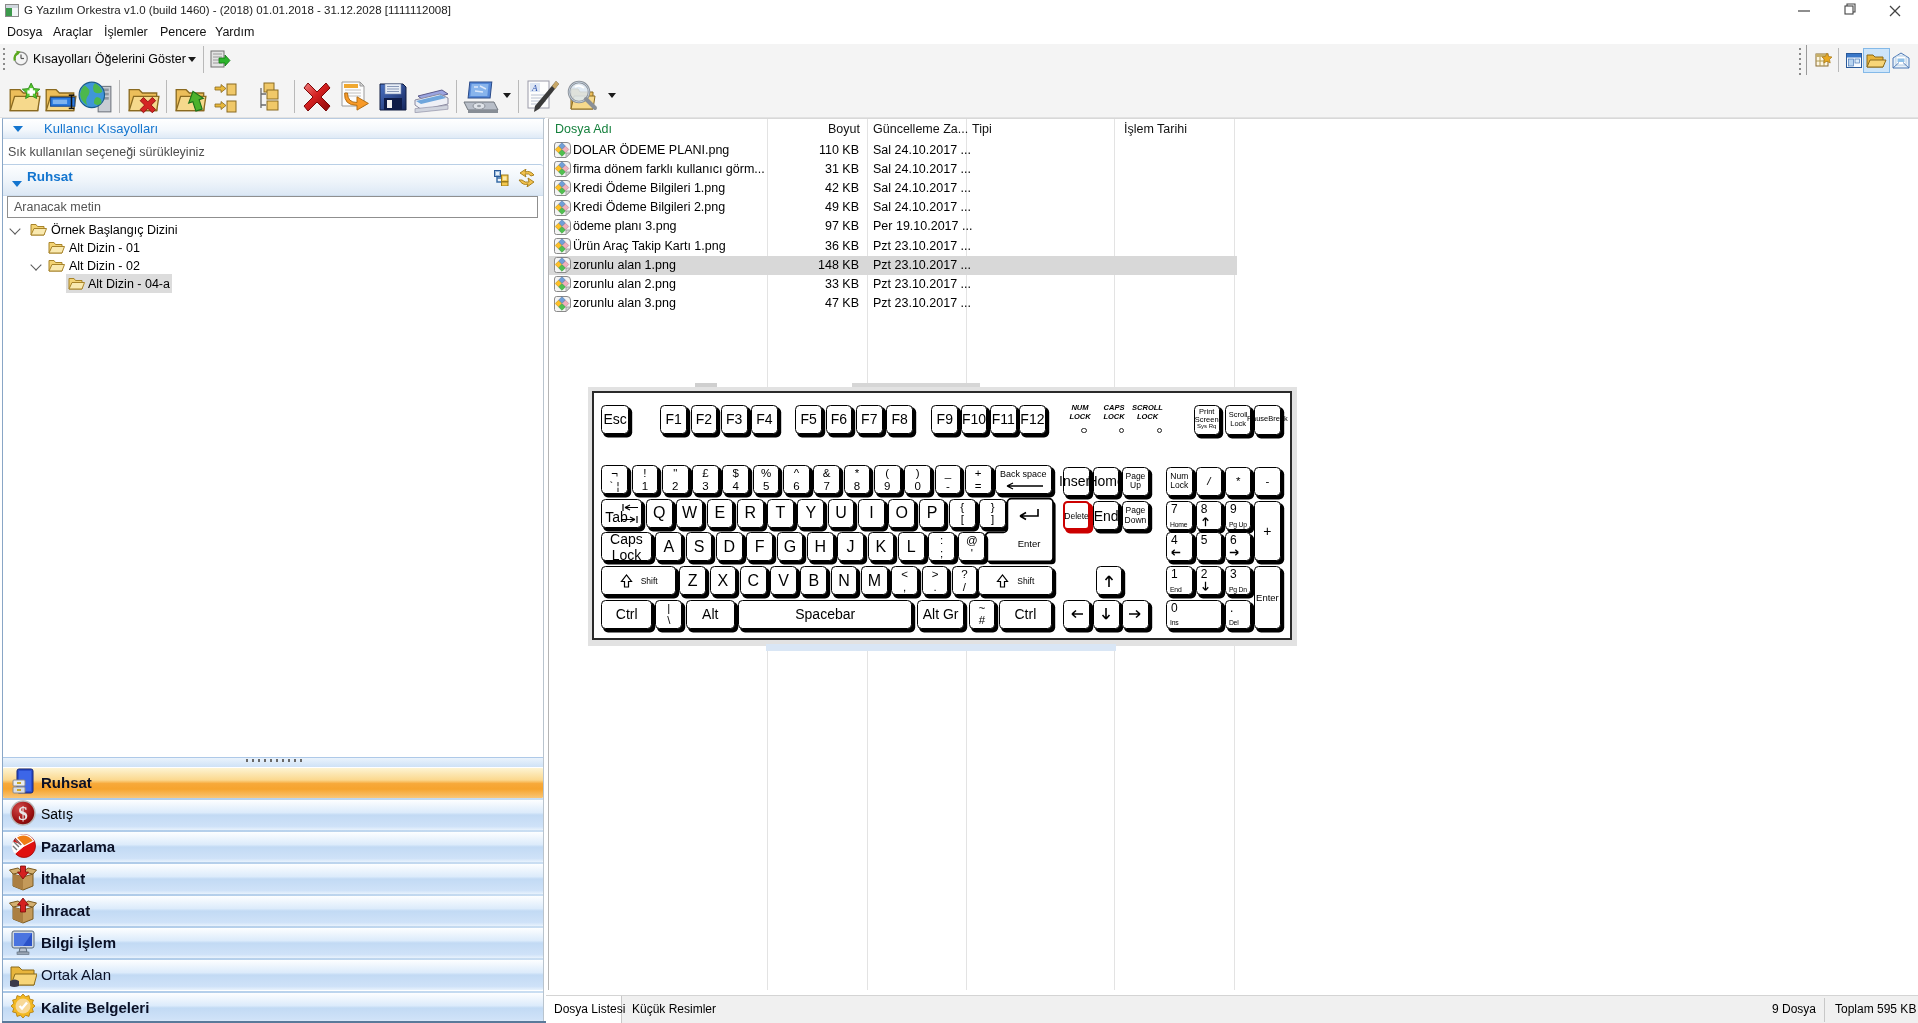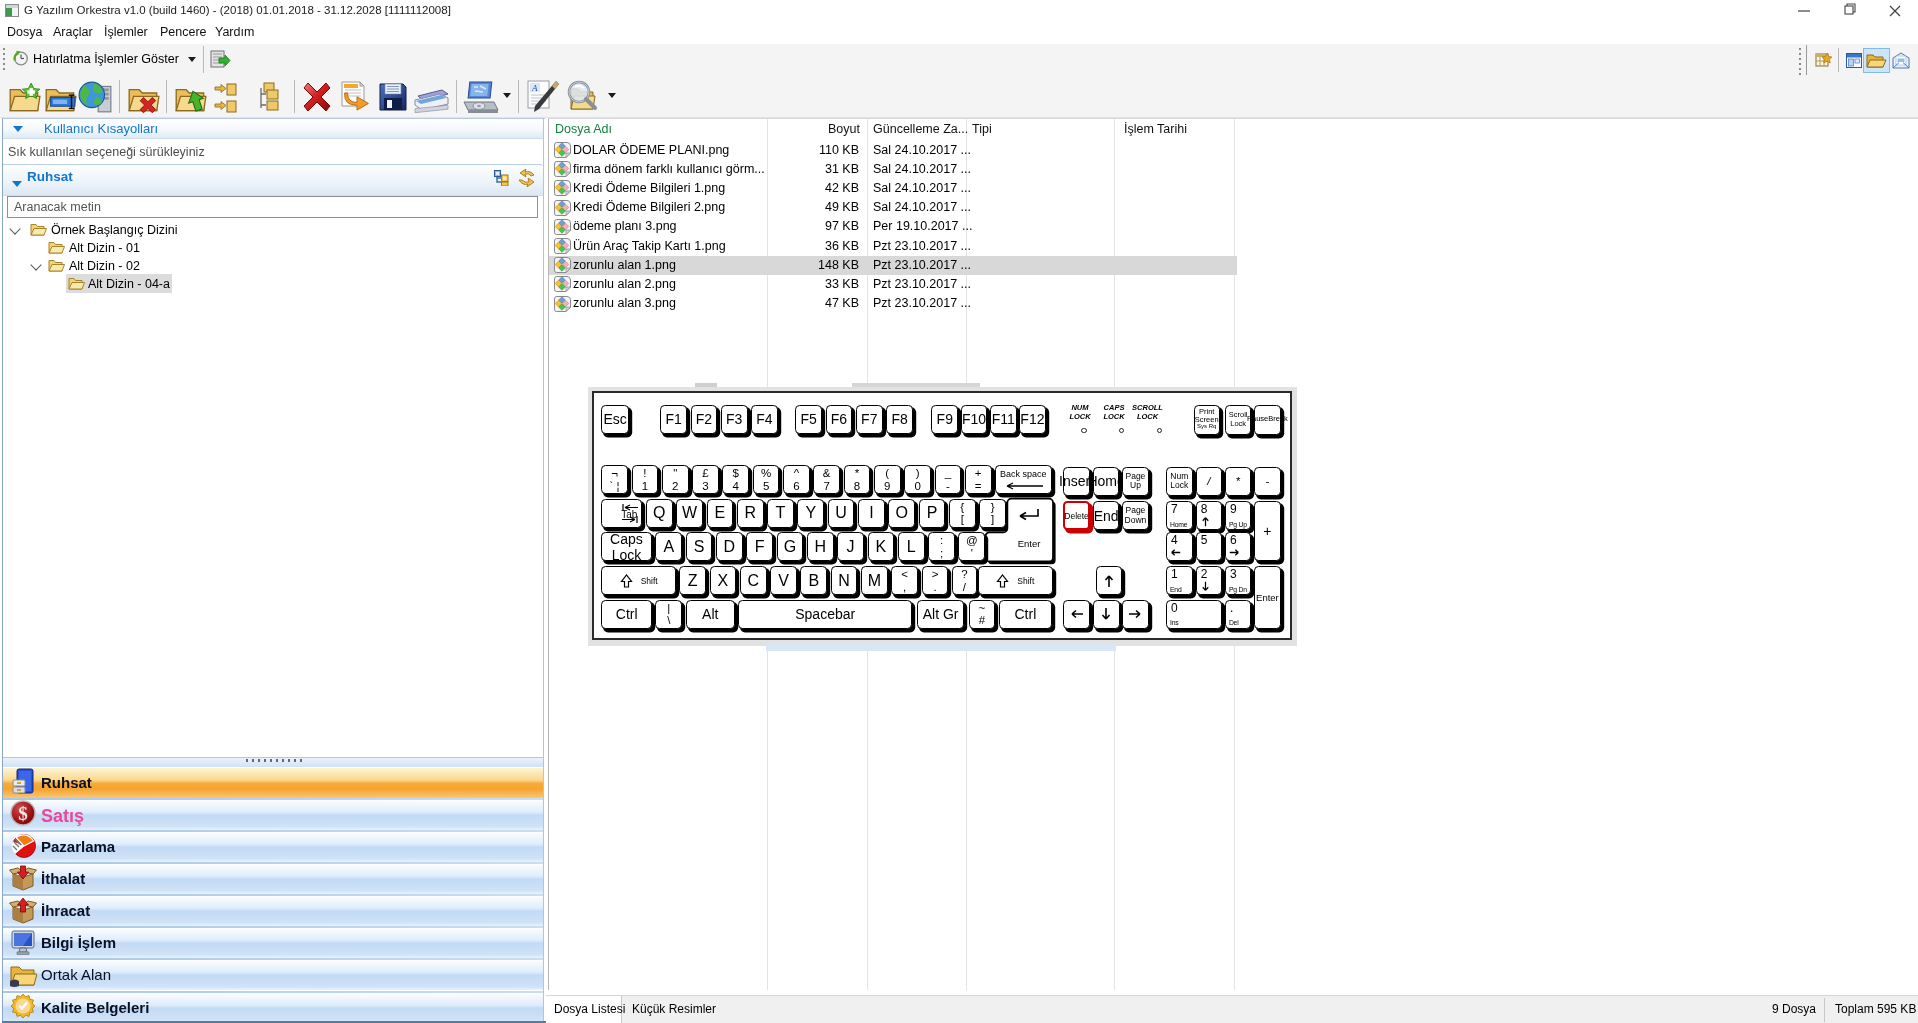--- a/index.html
+++ b/index.html
@@ -67,21 +67,21 @@
 <div class="tb" style="top:44px;height:32px"></div>
 <div class="tb" style="top:76px;height:42px;border-bottom:1px solid #e2e2e2"></div>
 <div class="grip" style="left:3px;top:48px;height:25px"></div>
 <svg class="abs" style="left:12px;top:50px" width="17" height="16" viewBox="0 0 17 16">
   <circle cx="9" cy="8.5" r="6.3" fill="#f4f4f4" stroke="#8a8a8a" stroke-width="1.3"></circle>
   <line x1="9" y1="8.5" x2="9" y2="4.5" stroke="#555" stroke-width="1.2"></line>
   <line x1="9" y1="8.5" x2="12" y2="8.5" stroke="#555" stroke-width="1.2"></line>
   <path d="M2.8,10.5 A6.8,6.8 0 0 1 6.5,2.6" fill="none" stroke="#5aa81e" stroke-width="2.4"></path>
   <path d="M4.2,0.8 L8.6,1.6 L5.6,5.2 Z" fill="#5aa81e"></path>
 </svg>
-<div class="abs" style="left:33px;top:52px;font-size:12.5px;color:#000">Hatırlatma İşlemler Göster</div>
+<div class="abs" style="left:33px;top:52px;font-size:12.5px;color:#000">Kısayolları Öğelerini Göster</div>
 <div class="ddarrow" style="left:188px;top:57px"></div>
 <div class="sep" style="left:203px;top:46px;height:27px"></div>
 <svg class="abs" style="left:209px;top:49px" width="22" height="20" viewBox="0 0 22 20">
   <rect x="2" y="2" width="13" height="16" fill="#e3e3e3" stroke="#707070"></rect>
   <line x1="4" y1="5" x2="13" y2="5" stroke="#9a9a9a"></line>
     <line x1="4" y1="8" x2="13" y2="8" stroke="#9a9a9a"></line>
   <line x1="4" y1="11" x2="13" y2="11" stroke="#9a9a9a"></line>
     <line x1="4" y1="14" x2="13" y2="14" stroke="#9a9a9a"></line>
   <path d="M10,9 L16,9 L16,6 L21,11.5 L16,17 L16,14 L10,14 Z" fill="#2db52d" stroke="#127812" stroke-width="0.8"></path>
 </svg>
@@ -292,21 +292,21 @@
 <svg class="abs" style="left:9px;top:768px" width="28" height="28" viewBox="0 0 28 28">
     <rect x="8" y="1" width="16" height="24" rx="2" fill="#2a4fd0" stroke="#12247a"></rect>
     <rect x="10" y="3" width="12" height="20" fill="#3c66e8"></rect>
     <rect x="4" y="12" width="12" height="6" rx="1" fill="#e8ecf2" stroke="#8a8a8a"></rect>
     <rect x="4" y="19" width="12" height="6" rx="1" fill="#d8dde6" stroke="#8a8a8a"></rect>
     <rect x="8" y="14" width="4" height="2" fill="#caa82a"></rect>
     <rect x="8" y="21" width="4" height="2" fill="#caa82a"></rect>
   </svg>
 <div class="abs" style="left:3px;top:797.6px;width:540px;height:2px;background:linear-gradient(90deg,#a8c6e6,#cadef2)"></div>
 <div class="navrow blue" style="top:799.6px"></div>
-<div class="abs" style="left:41px;top:805.6px;font-size:18px;font-weight:bold;color:#ec4899">Satış</div>
+<div class="abs" style="left:41px;top:805.6px;font-size:14px;font-weight:normal;color:#000000">Satış</div>
 <svg class="abs" style="left:9px;top:800px" width="28" height="28" viewBox="0 0 28 28">
     <defs>
       <radialGradient id="dg" cx="0.35" cy="0.3" r="0.9">
         <stop offset="0" stop-color="#d04848"></stop>
         <stop offset="0.6" stop-color="#9c1010"></stop>
         <stop offset="1" stop-color="#5e0404"></stop>
       </radialGradient>
     </defs>
     <circle cx="14" cy="13" r="12" fill="url(#dg)" stroke="#b8b8b8" stroke-width="1.5"></circle>
     <text x="14" y="20" font-size="19" font-weight="bold" fill="#e8e8e8" text-anchor="middle" font-family="Liberation Serif">$</text>
@@ -612,21 +612,21 @@
     <span>+</span>
     <span>=</span>
   </div>
 <div class="k k2" style="left:995.0px;top:465.0px;width:56.5px;height:29.0px;">
     <span style="font-size:9px">Back space</span>
     <svg width="44" height="10" viewBox="0 0 44 10">
       <path d="M42,5 L6,5 M6,5 L12,2 M6,5 L12,8" stroke="#000" stroke-width="1.3" fill="none"></path>
     </svg>
   </div>
 <div class="k " style="left:601.2px;top:498.7px;width:41.0px;height:29.0px;display:block;position:absolute">
-    <span style="position:absolute;left:19px;top:9px;font-size:10px">Tab</span>
+    <span style="position:absolute;left:3px;top:9px;font-size:14px">Tab</span>
     <svg style="position:absolute;right:2px;top:3px" width="18" height="22" viewBox="0 0 18 22">
       <path d="M17,4.5 L4,4.5 M4,4.5 L9,2 M4,4.5 L9,7 M2,1 L2,8" stroke="#000" stroke-width="1.2" fill="none"></path>
       <path d="M1,16.5 L14,16.5 M14,16.5 L9,14 M14,16.5 L9,19 M16,13 L16,20" stroke="#000" stroke-width="1.2" fill="none"></path>
     </svg>
   </div>
 <div class="k kl" style="left:645.9px;top:498.7px;width:26.8px;height:29.0px;">Q</div>
 <div class="k kl" style="left:676.2px;top:498.7px;width:26.8px;height:29.0px;">W</div>
 <div class="k kl" style="left:706.5px;top:498.7px;width:26.8px;height:29.0px;">E</div>
 <div class="k kl" style="left:736.8px;top:498.7px;width:26.8px;height:29.0px;">R</div>
 <div class="k kl" style="left:767.1px;top:498.7px;width:26.8px;height:29.0px;">T</div>

